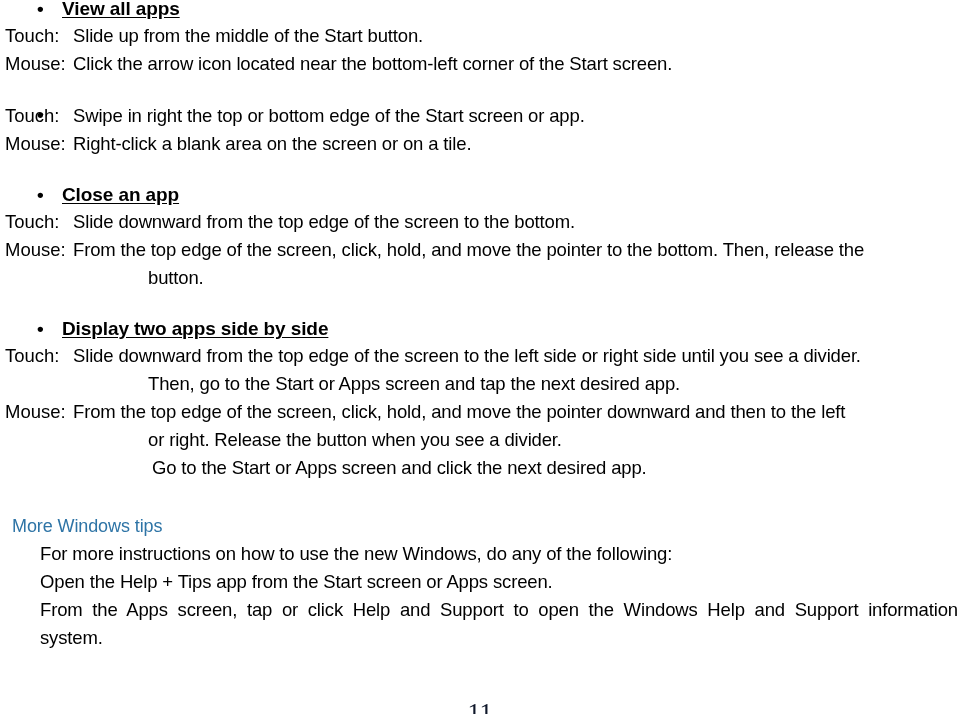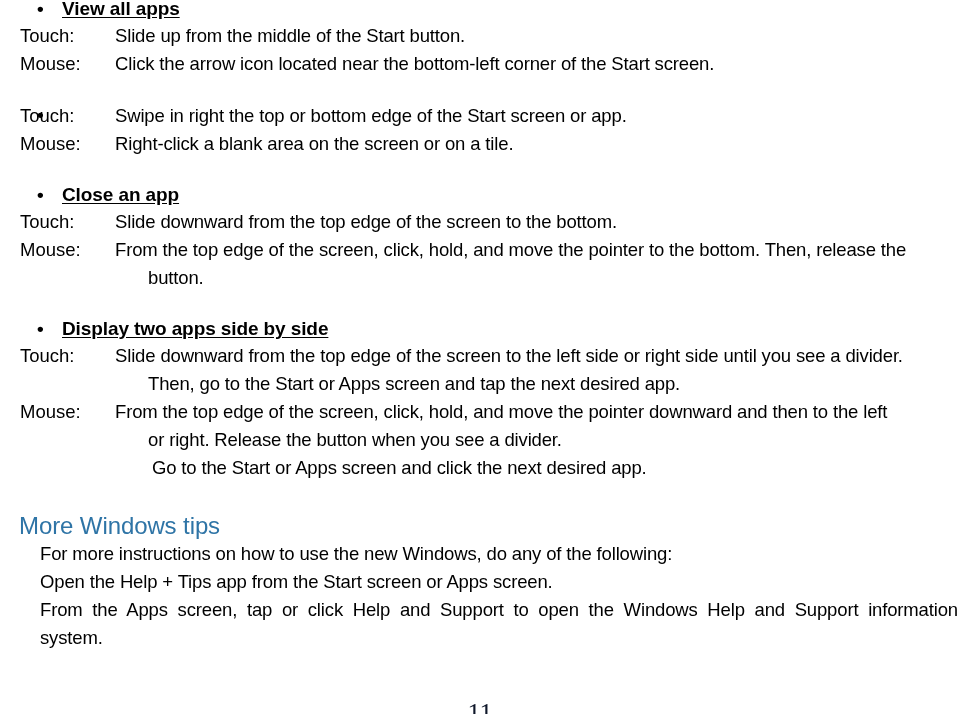--- a/index.html
+++ b/index.html
@@ -46,25 +46,24 @@
     line-height: 26px;
   }
   .section-heading .heading-text {
     text-decoration: underline;
     text-underline-offset: 2px;
   }
 
   
   .step-row {
     position: relative;
-    padding-left: 100px;
+    padding-left: 73px;
     font-size: 18.5px;
     line-height: 28px;
     min-height: 28px;
-    margin-left: 15px;
   }
   .step-row .step-label {
     position: absolute;
     left: 5px;
     top: 0;
     width: 92px;
     font-size: 18.5px;
     line-height: 28px;
   }
   .step-row .step-text {
@@ -81,24 +80,24 @@
     margin-left: 48px;
   }
   .step-cont.nudge {
     padding-left: 104px;
   }
   .gap-md { height: 24px; }
   .gap-lg { height: 30px; }
 
   
   .tips-heading {
-    font-size: 24px;
+    font-size: 18px;
     line-height: 28px;
     color: #2e74a6;
-    padding-left: 19px;
+    padding-left: 12px;
     letter-spacing: -0.1px;
   }
   .tips-line {
     font-size: 18.5px;
     line-height: 28px;
     padding-left: 4px;
     letter-spacing: -0.15px;
     margin-left: 36px;
   }
   .tips-line.justified {

